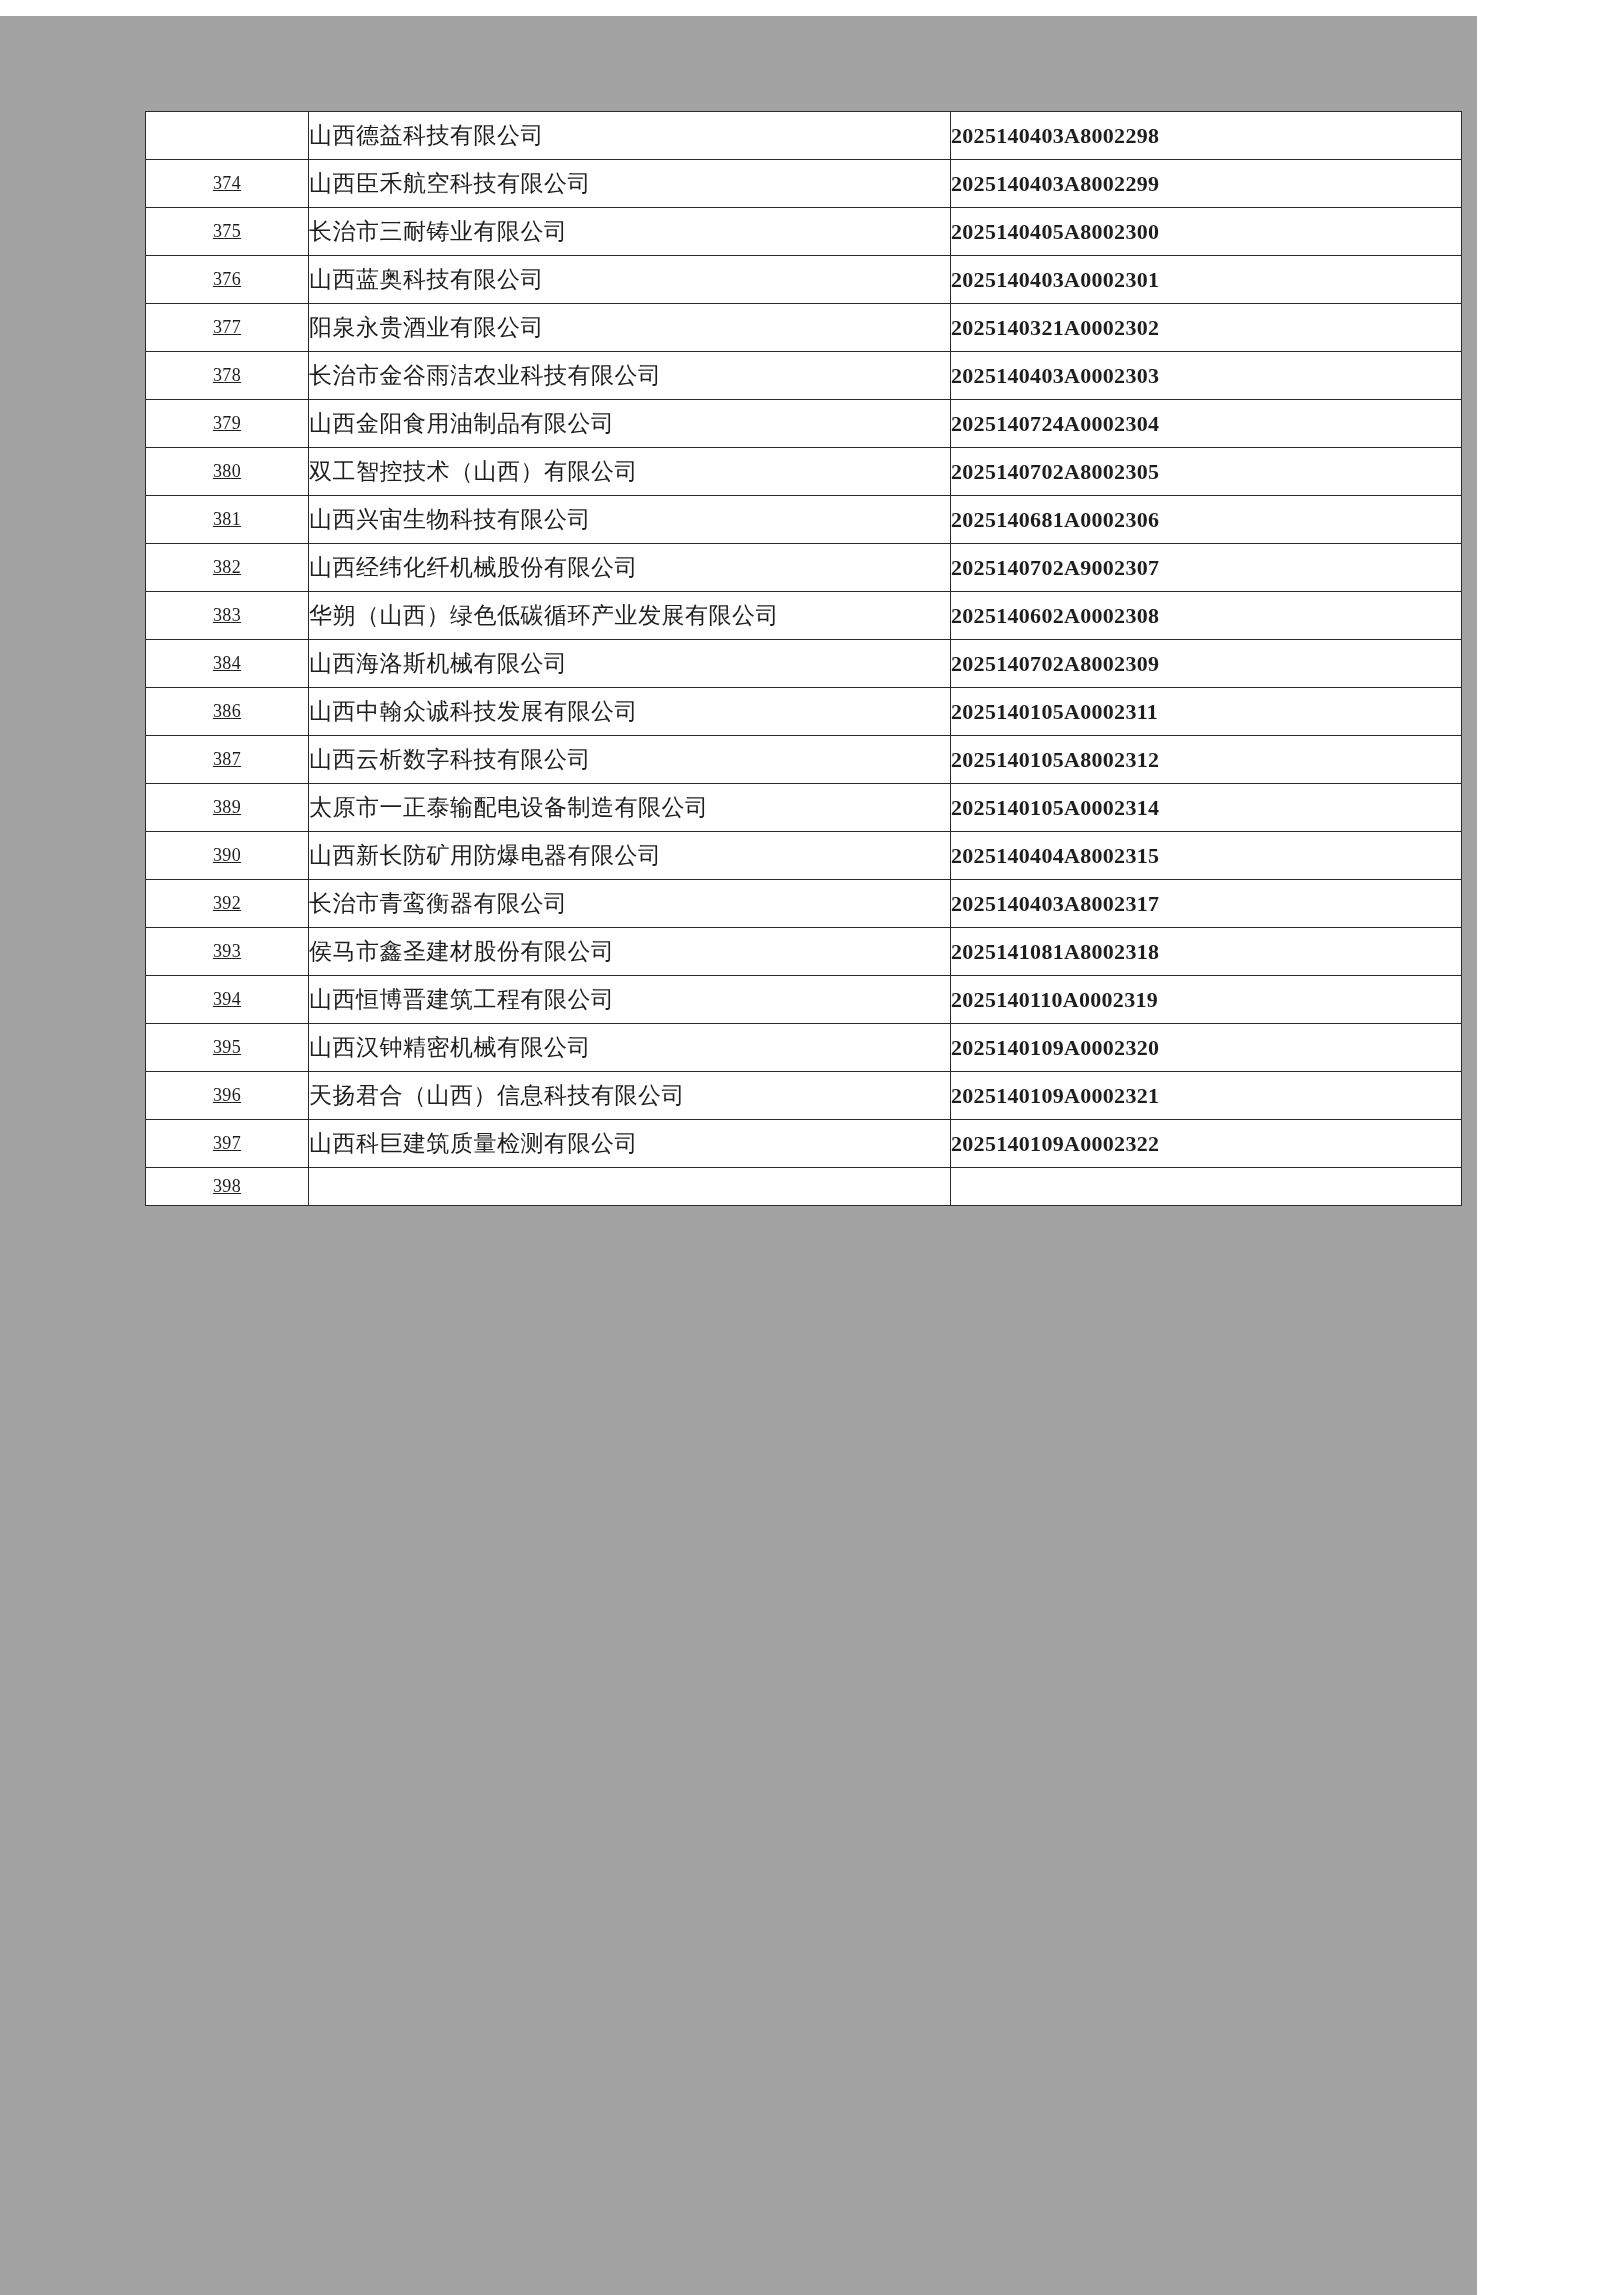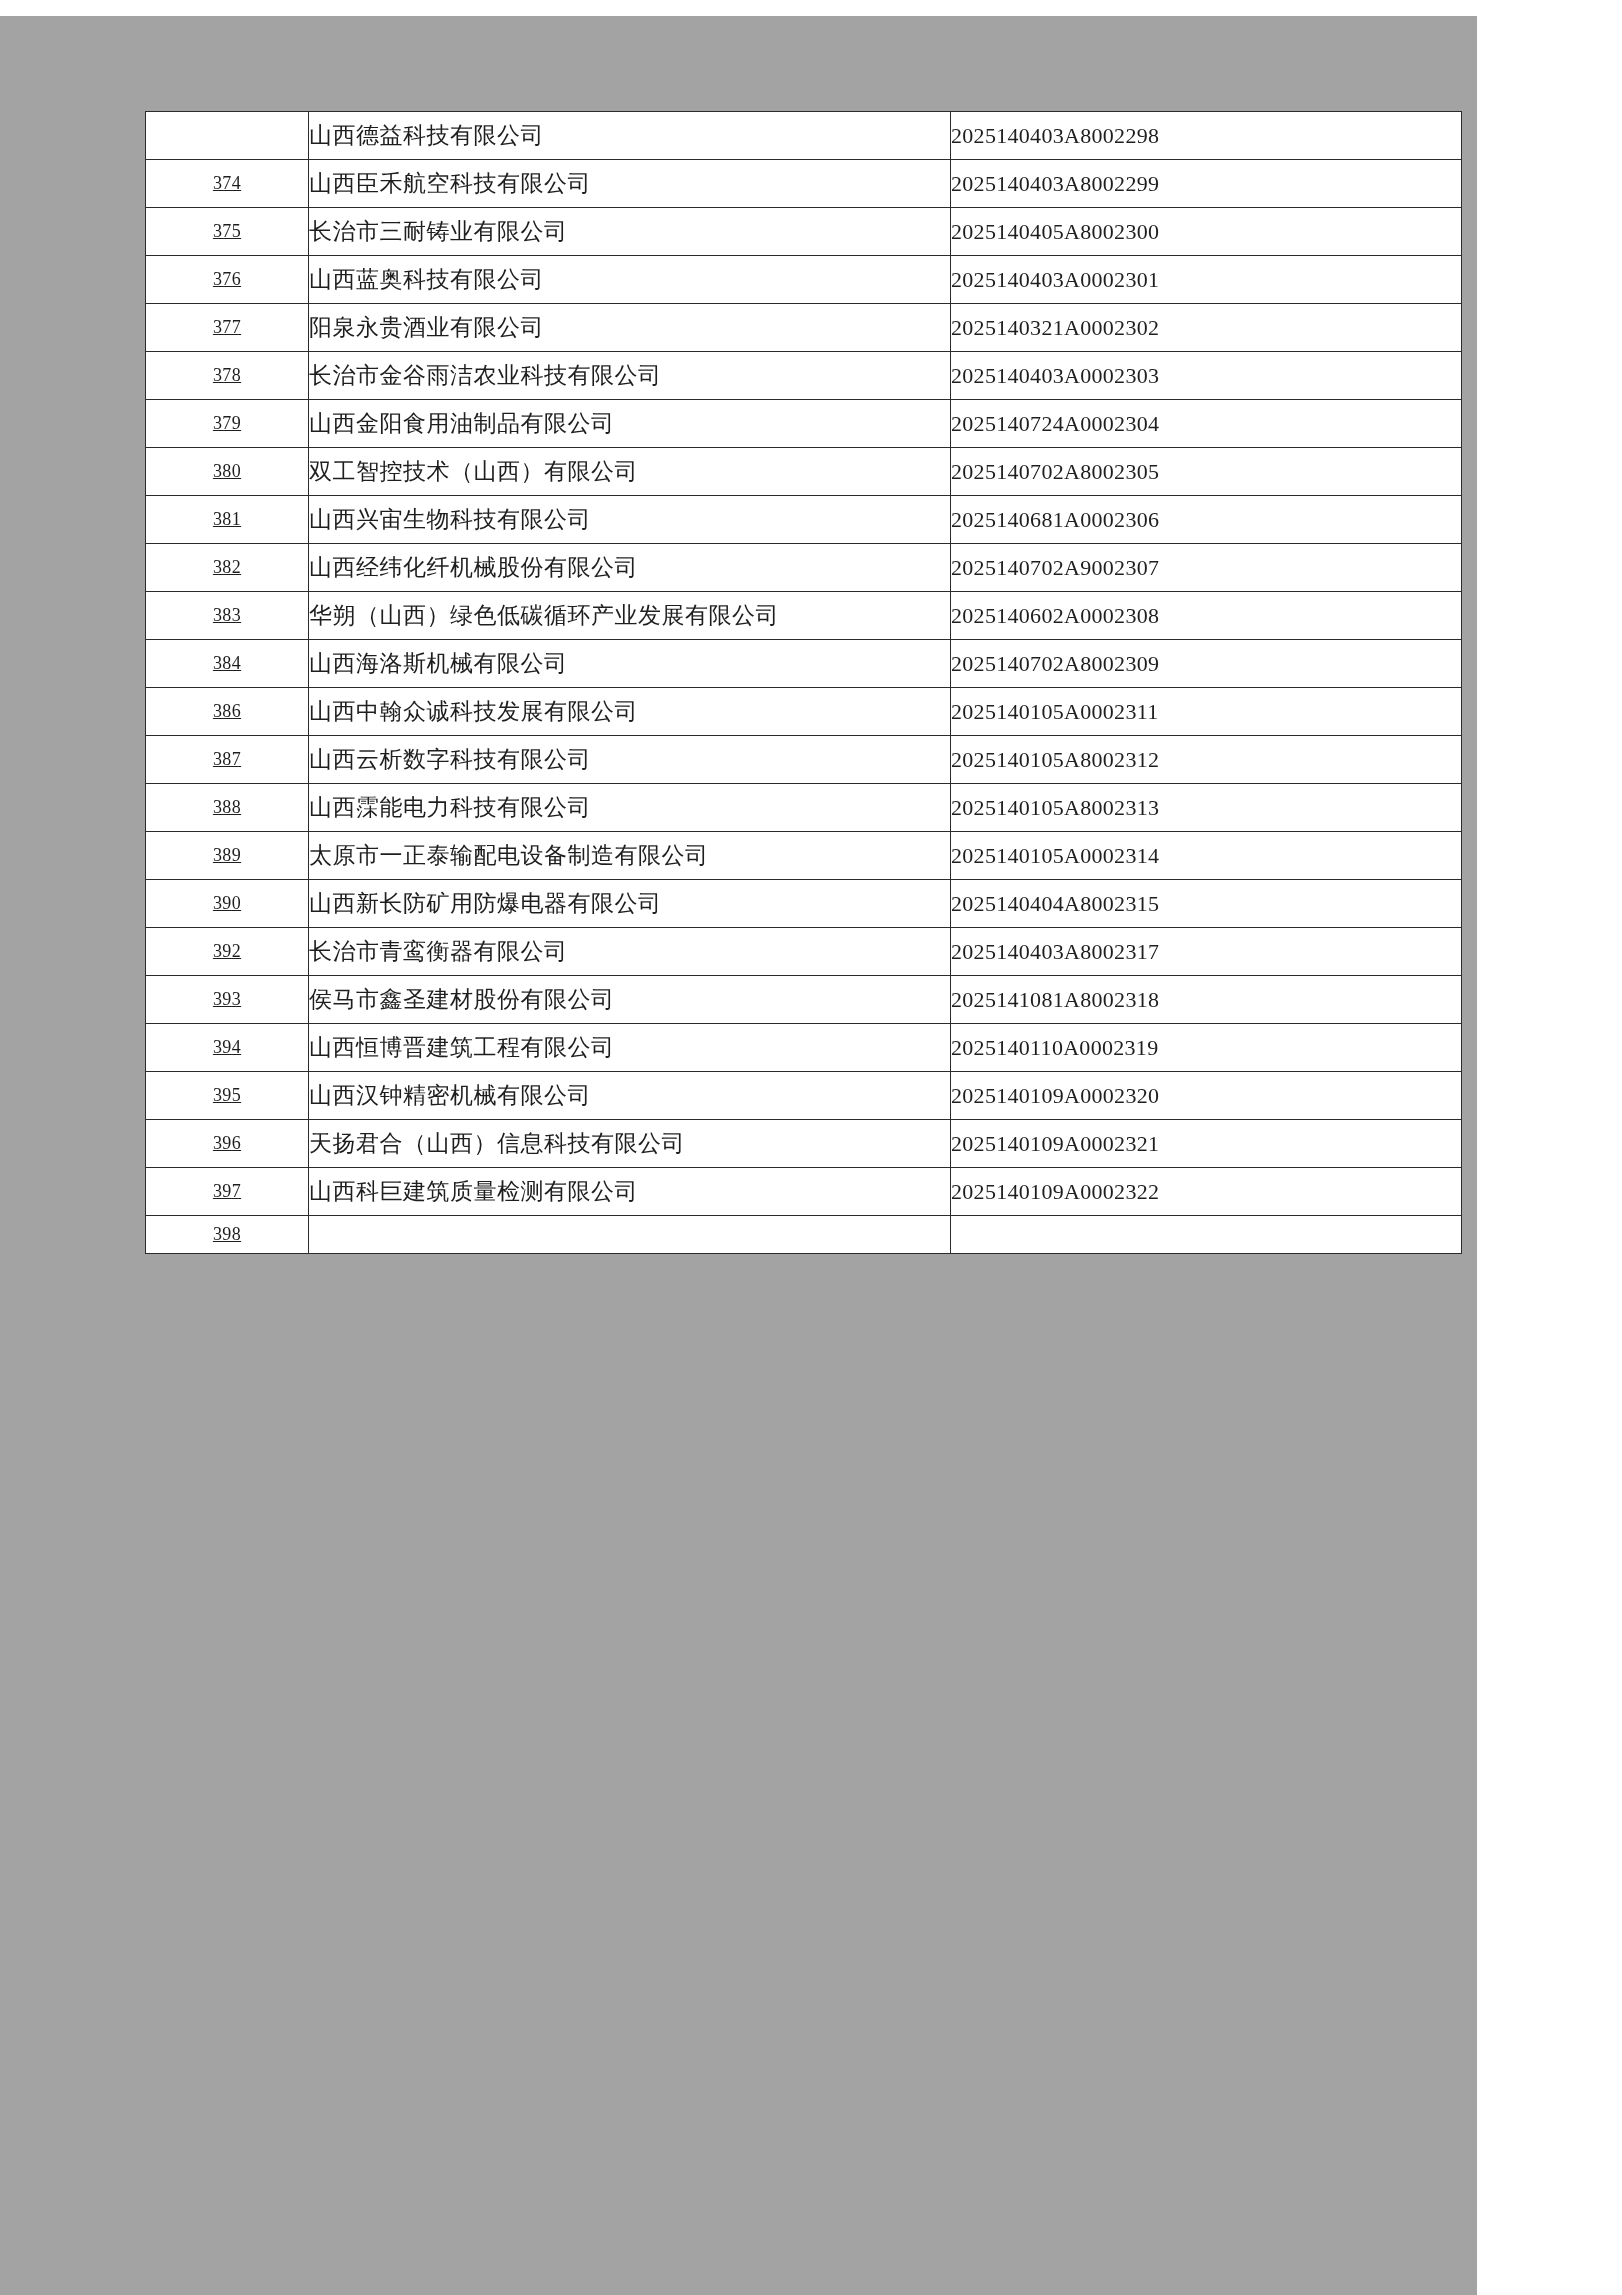--- a/index.html
+++ b/index.html
@@ -67,20 +67,21 @@
     color: #1e1e1e;
   }
 
   td.cell-code {
     text-align: left;
     padding-left: 32px;
     font-size: 22px;
     letter-spacing: 0.3px;
     white-space: nowrap;
     color: #1e1e1e;
+    font-weight: bold;
   }
 
   td.cell-name.is-empty,
   td.cell-code.is-empty,
   td.cell-index.is-empty { color: transparent; }
 </style>
 </head>
 <body>
 
 <div id="page">
@@ -155,25 +156,20 @@
           <td class="cell-index">386</td>
           <td class="cell-name">山西中翰众诚科技发展有限公司</td>
           <td class="cell-code">2025140105A0002311</td>
         </tr>
         <tr class="data-row">
           <td class="cell-index">387</td>
           <td class="cell-name">山西云析数字科技有限公司</td>
           <td class="cell-code">2025140105A8002312</td>
         </tr>
         <tr class="data-row">
-          <td class="cell-index">388</td>
-          <td class="cell-name">山西霂能电力科技有限公司</td>
-          <td class="cell-code">2025140105A8002313</td>
-        </tr>
-        <tr class="data-row">
           <td class="cell-index">389</td>
           <td class="cell-name">太原市一正泰输配电设备制造有限公司</td>
           <td class="cell-code">2025140105A0002314</td>
         </tr>
         <tr class="data-row">
           <td class="cell-index">390</td>
           <td class="cell-name">山西新长防矿用防爆电器有限公司</td>
           <td class="cell-code">2025140404A8002315</td>
         </tr>
         <tr class="data-row">

